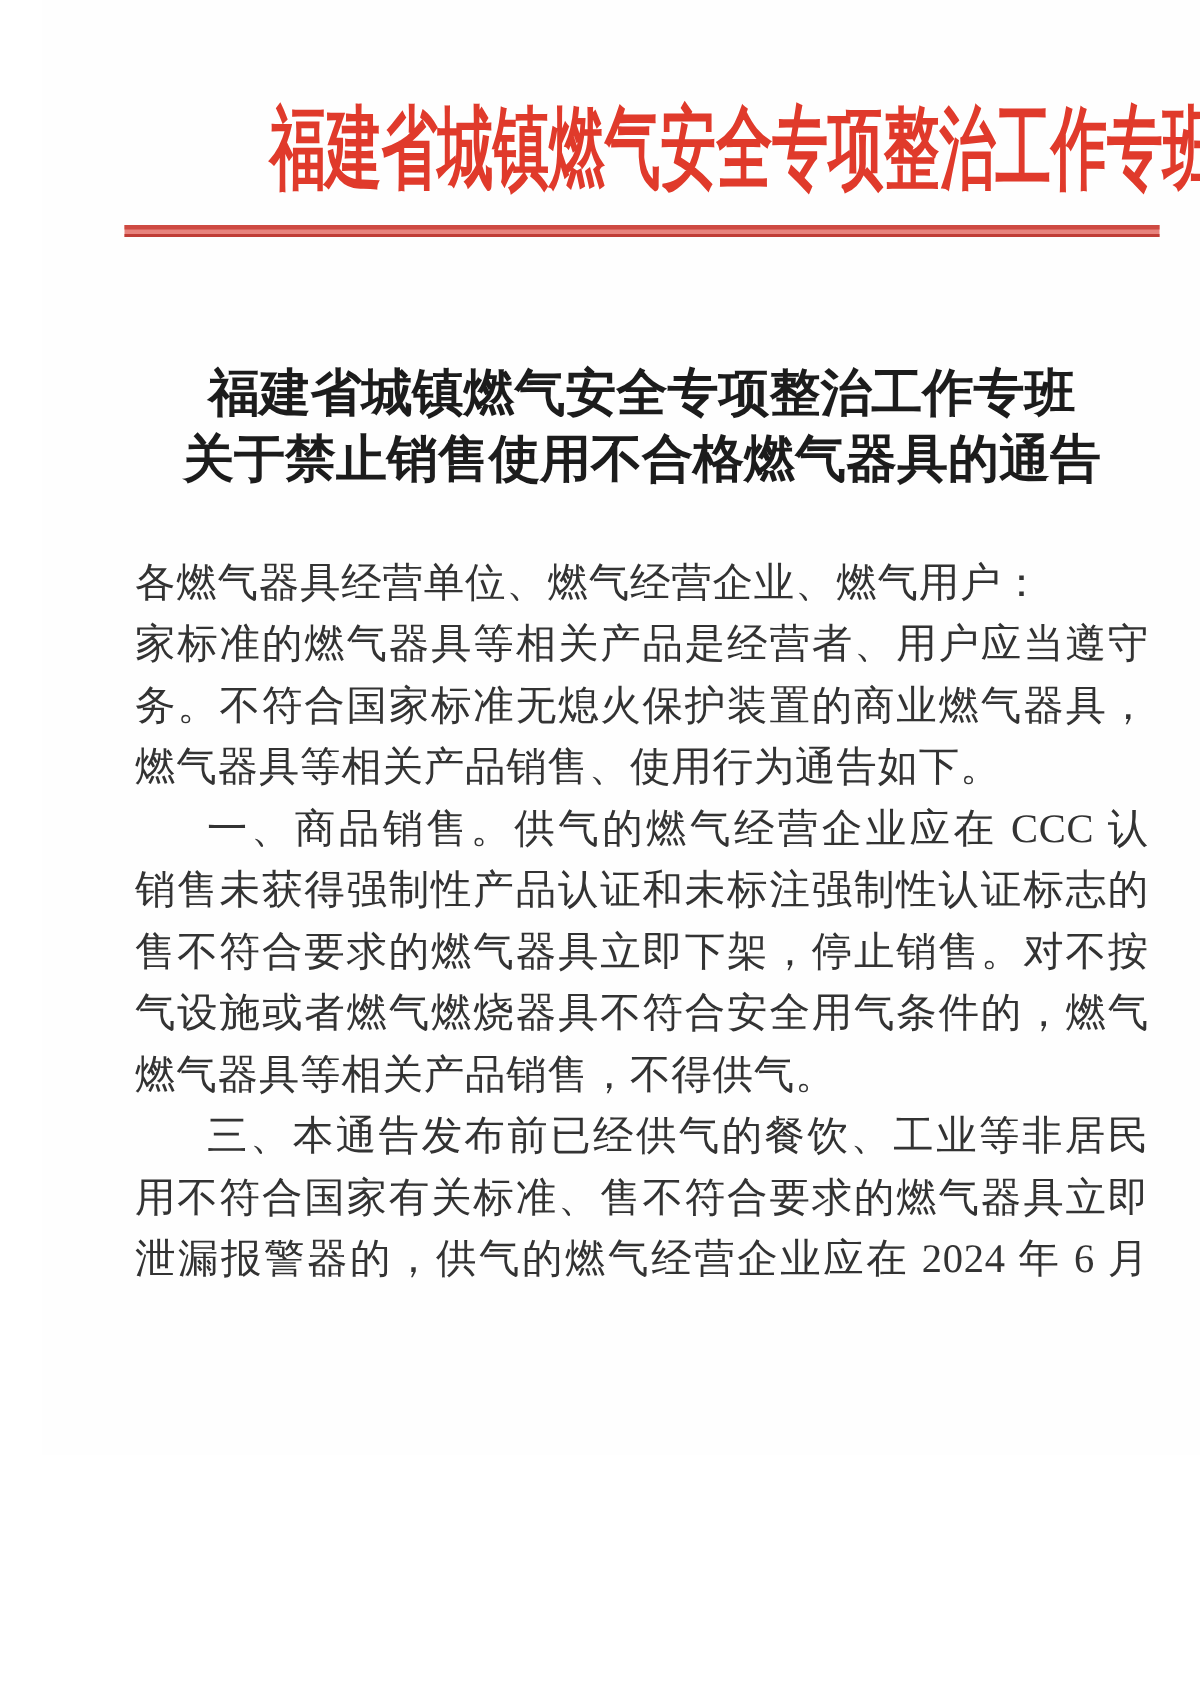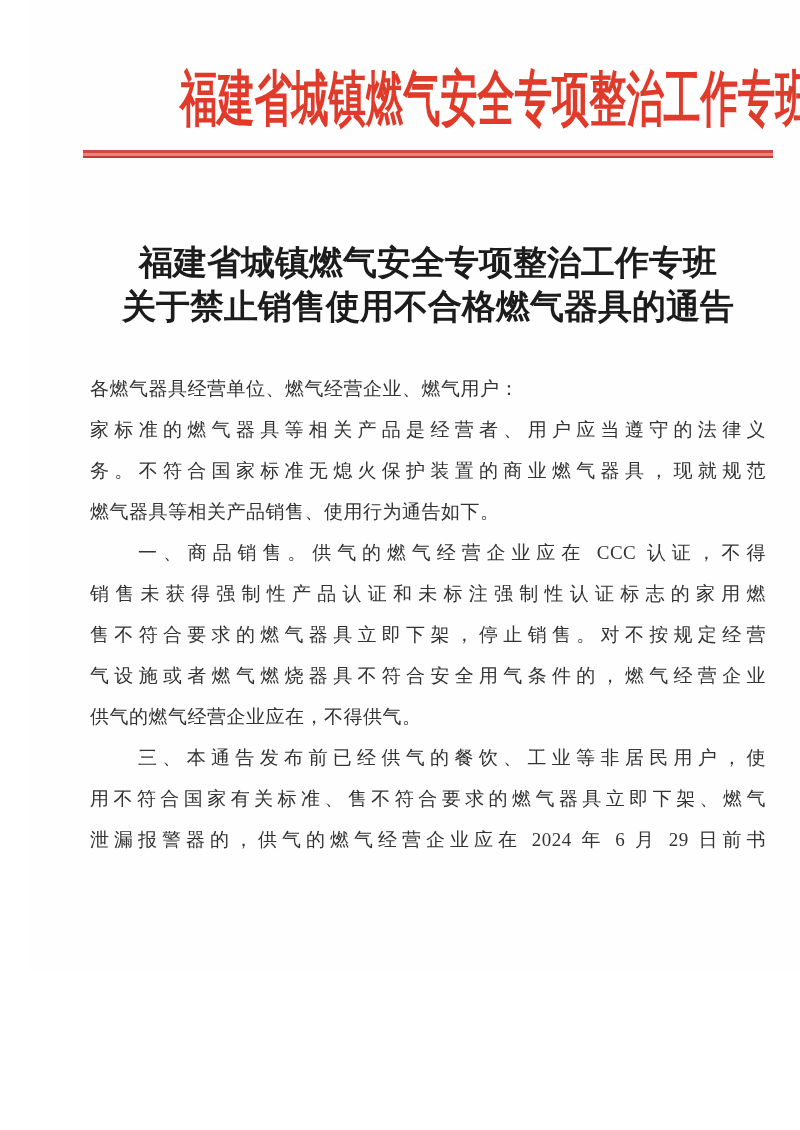--- a/index.html
+++ b/index.html
@@ -56,21 +56,21 @@
   }
   .doc-title-line {
     line-height: 44px;
     white-space: nowrap;
   }
   .doc-body {
     position: absolute;
     top: 368px;
     left: 62px;
     width: 676px;
-    font-size: 19px;
+    font-size: 27px;
     color: var(--body-text, #333333);
   }
   .body-line {
     height: 41px;
     line-height: 41px;
     overflow: hidden;
     white-space: normal;
     text-align: left;
     letter-spacing: 0.5px;
   }
@@ -98,21 +98,21 @@
 
   <div class="doc-body" id="doc-body">
       <div class="body-line">各燃气器具经营单位、燃气经营企业、燃气用户：</div>
       <div class="body-line justify">家标准的燃气器具等相关产品是经营者、用户应当遵守的法律义</div>
       <div class="body-line justify">务。不符合国家标准无熄火保护装置的商业燃气器具，现就规范</div>
       <div class="body-line">燃气器具等相关产品销售、使用行为通告如下。</div>
       <div class="body-line indent justify">一、商品销售。供气的燃气经营企业应在 CCC 认证，不得</div>
       <div class="body-line justify">销售未获得强制性产品认证和未标注强制性认证标志的家用燃</div>
       <div class="body-line justify">售不符合要求的燃气器具立即下架，停止销售。对不按规定经营</div>
       <div class="body-line justify">气设施或者燃气燃烧器具不符合安全用气条件的，燃气经营企业</div>
-      <div class="body-line">供气的燃气经营企业应在，不得供气。</div>
+      <div class="body-line">燃气器具等相关产品销售，不得供气。</div>
       <div class="body-line indent justify">三、本通告发布前已经供气的餐饮、工业等非居民用户，使</div>
       <div class="body-line justify">用不符合国家有关标准、售不符合要求的燃气器具立即下架、燃气</div>
       <div class="body-line justify">泄漏报警器的，供气的燃气经营企业应在 2024 年 6 月 29 日前书</div>
     </div>
 
   <div class="rule rule-bottom"></div>
 
 </div>
 
 </body></html>

